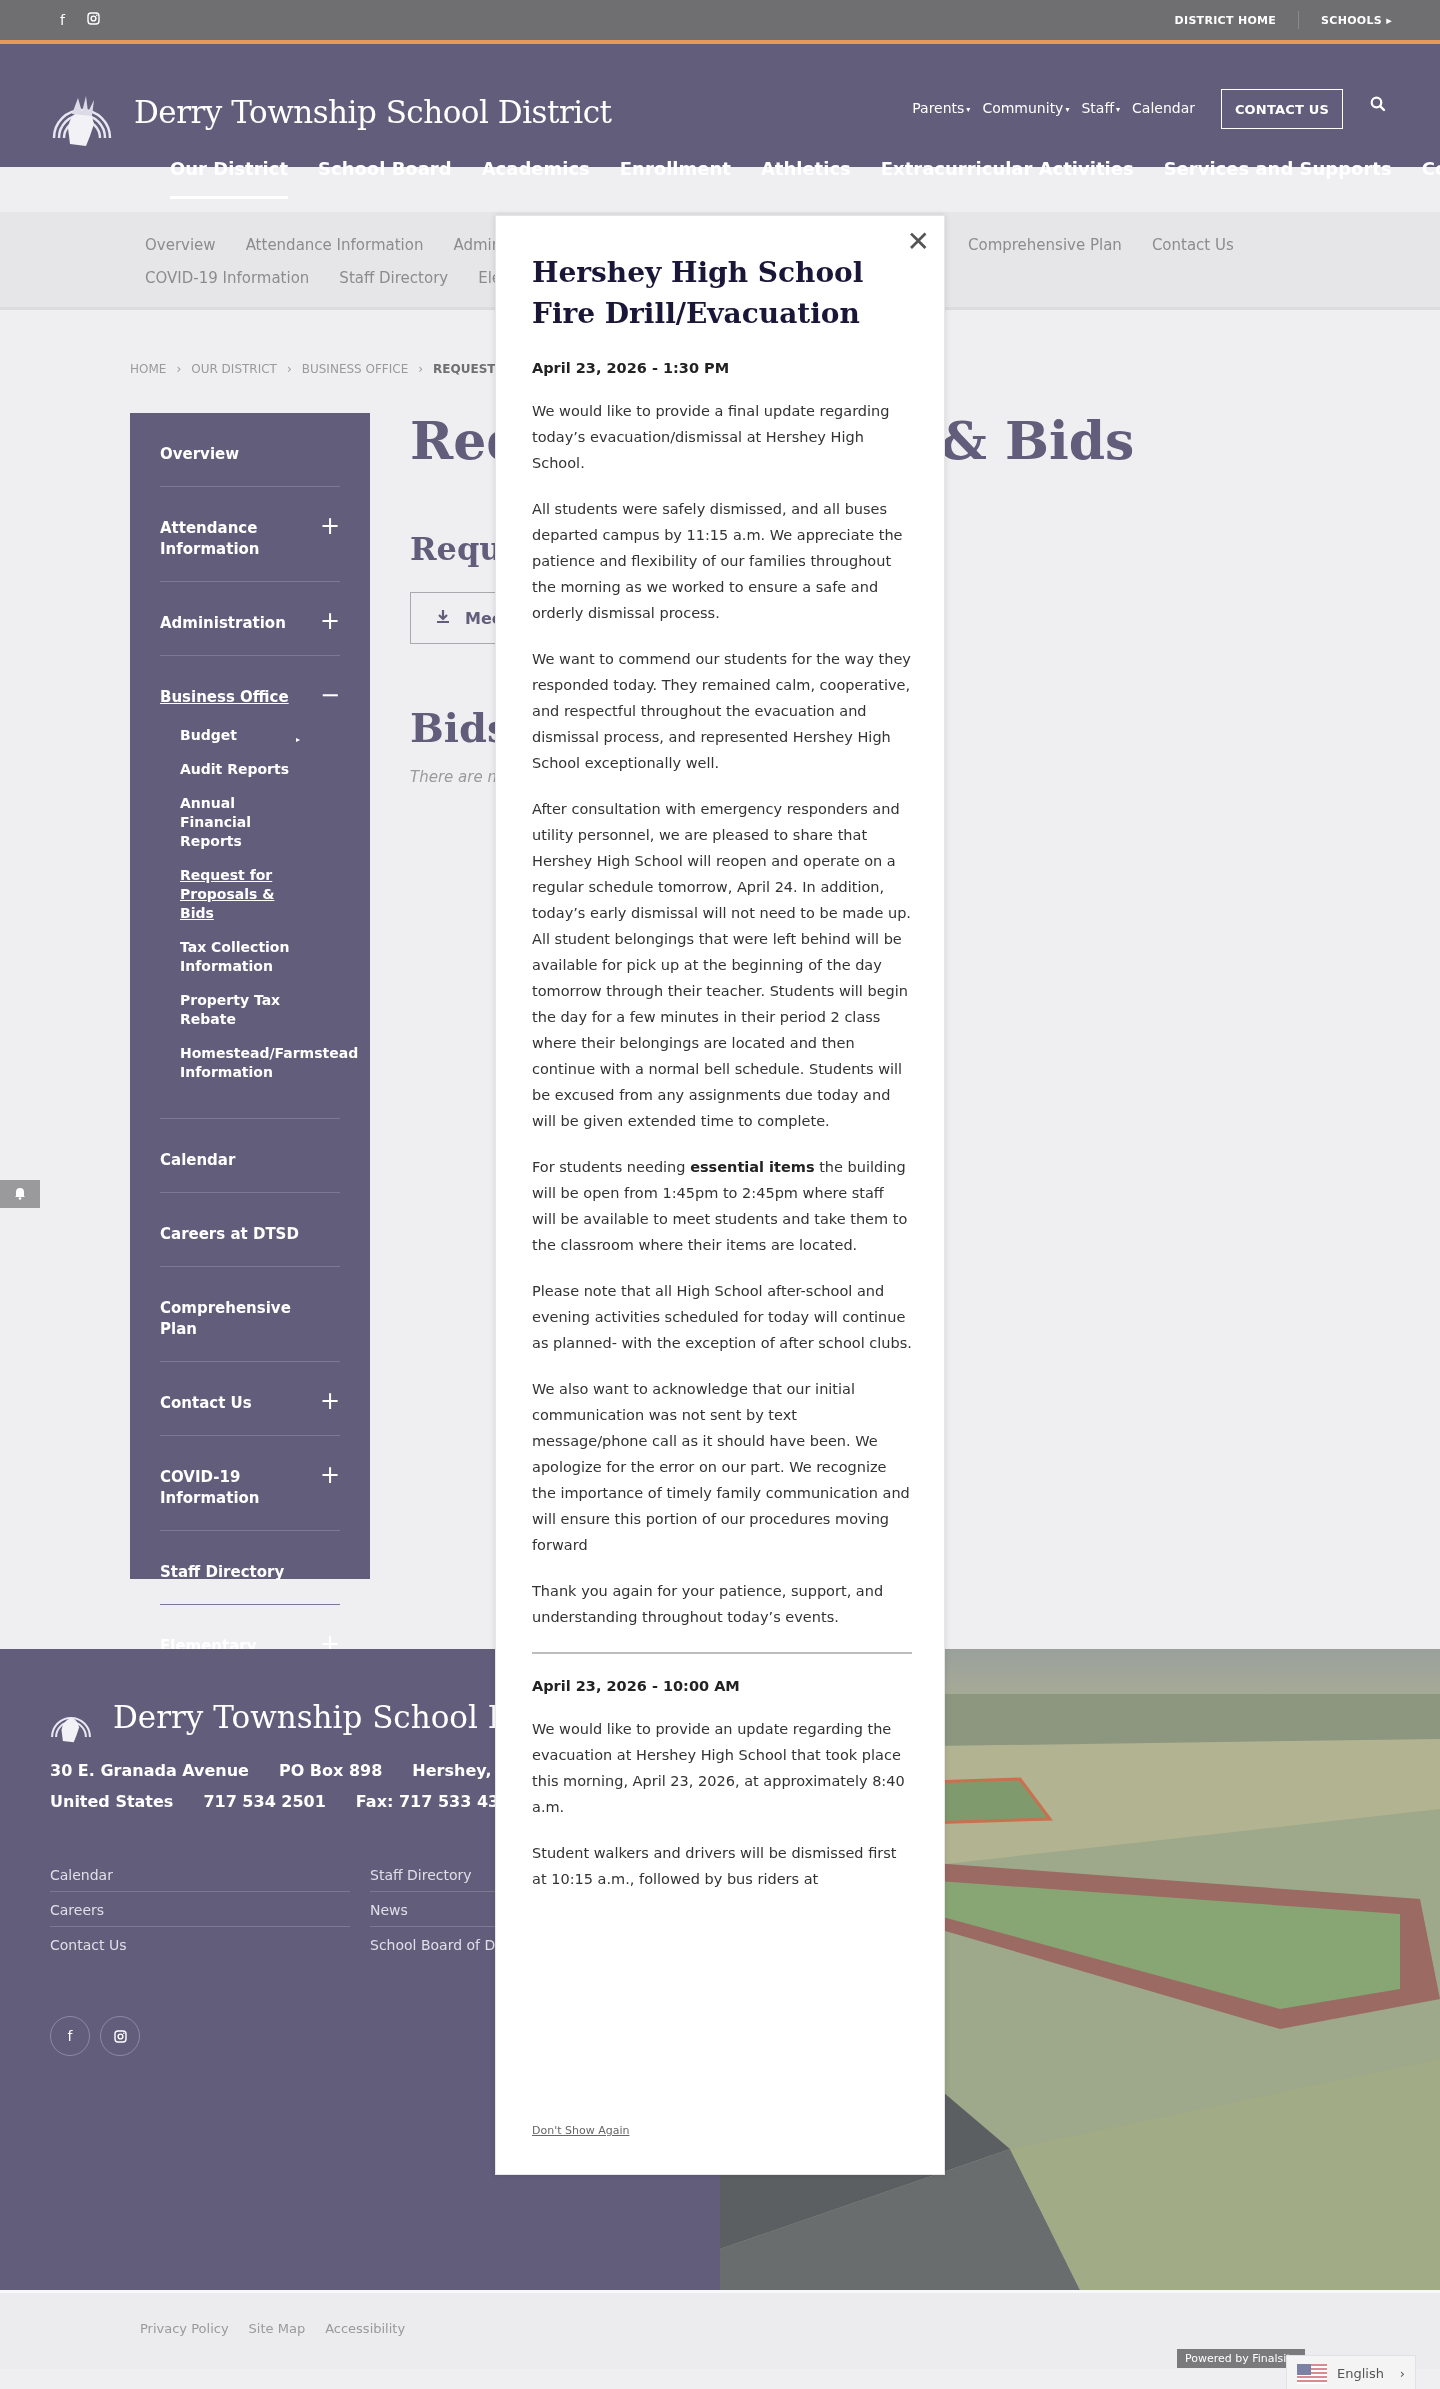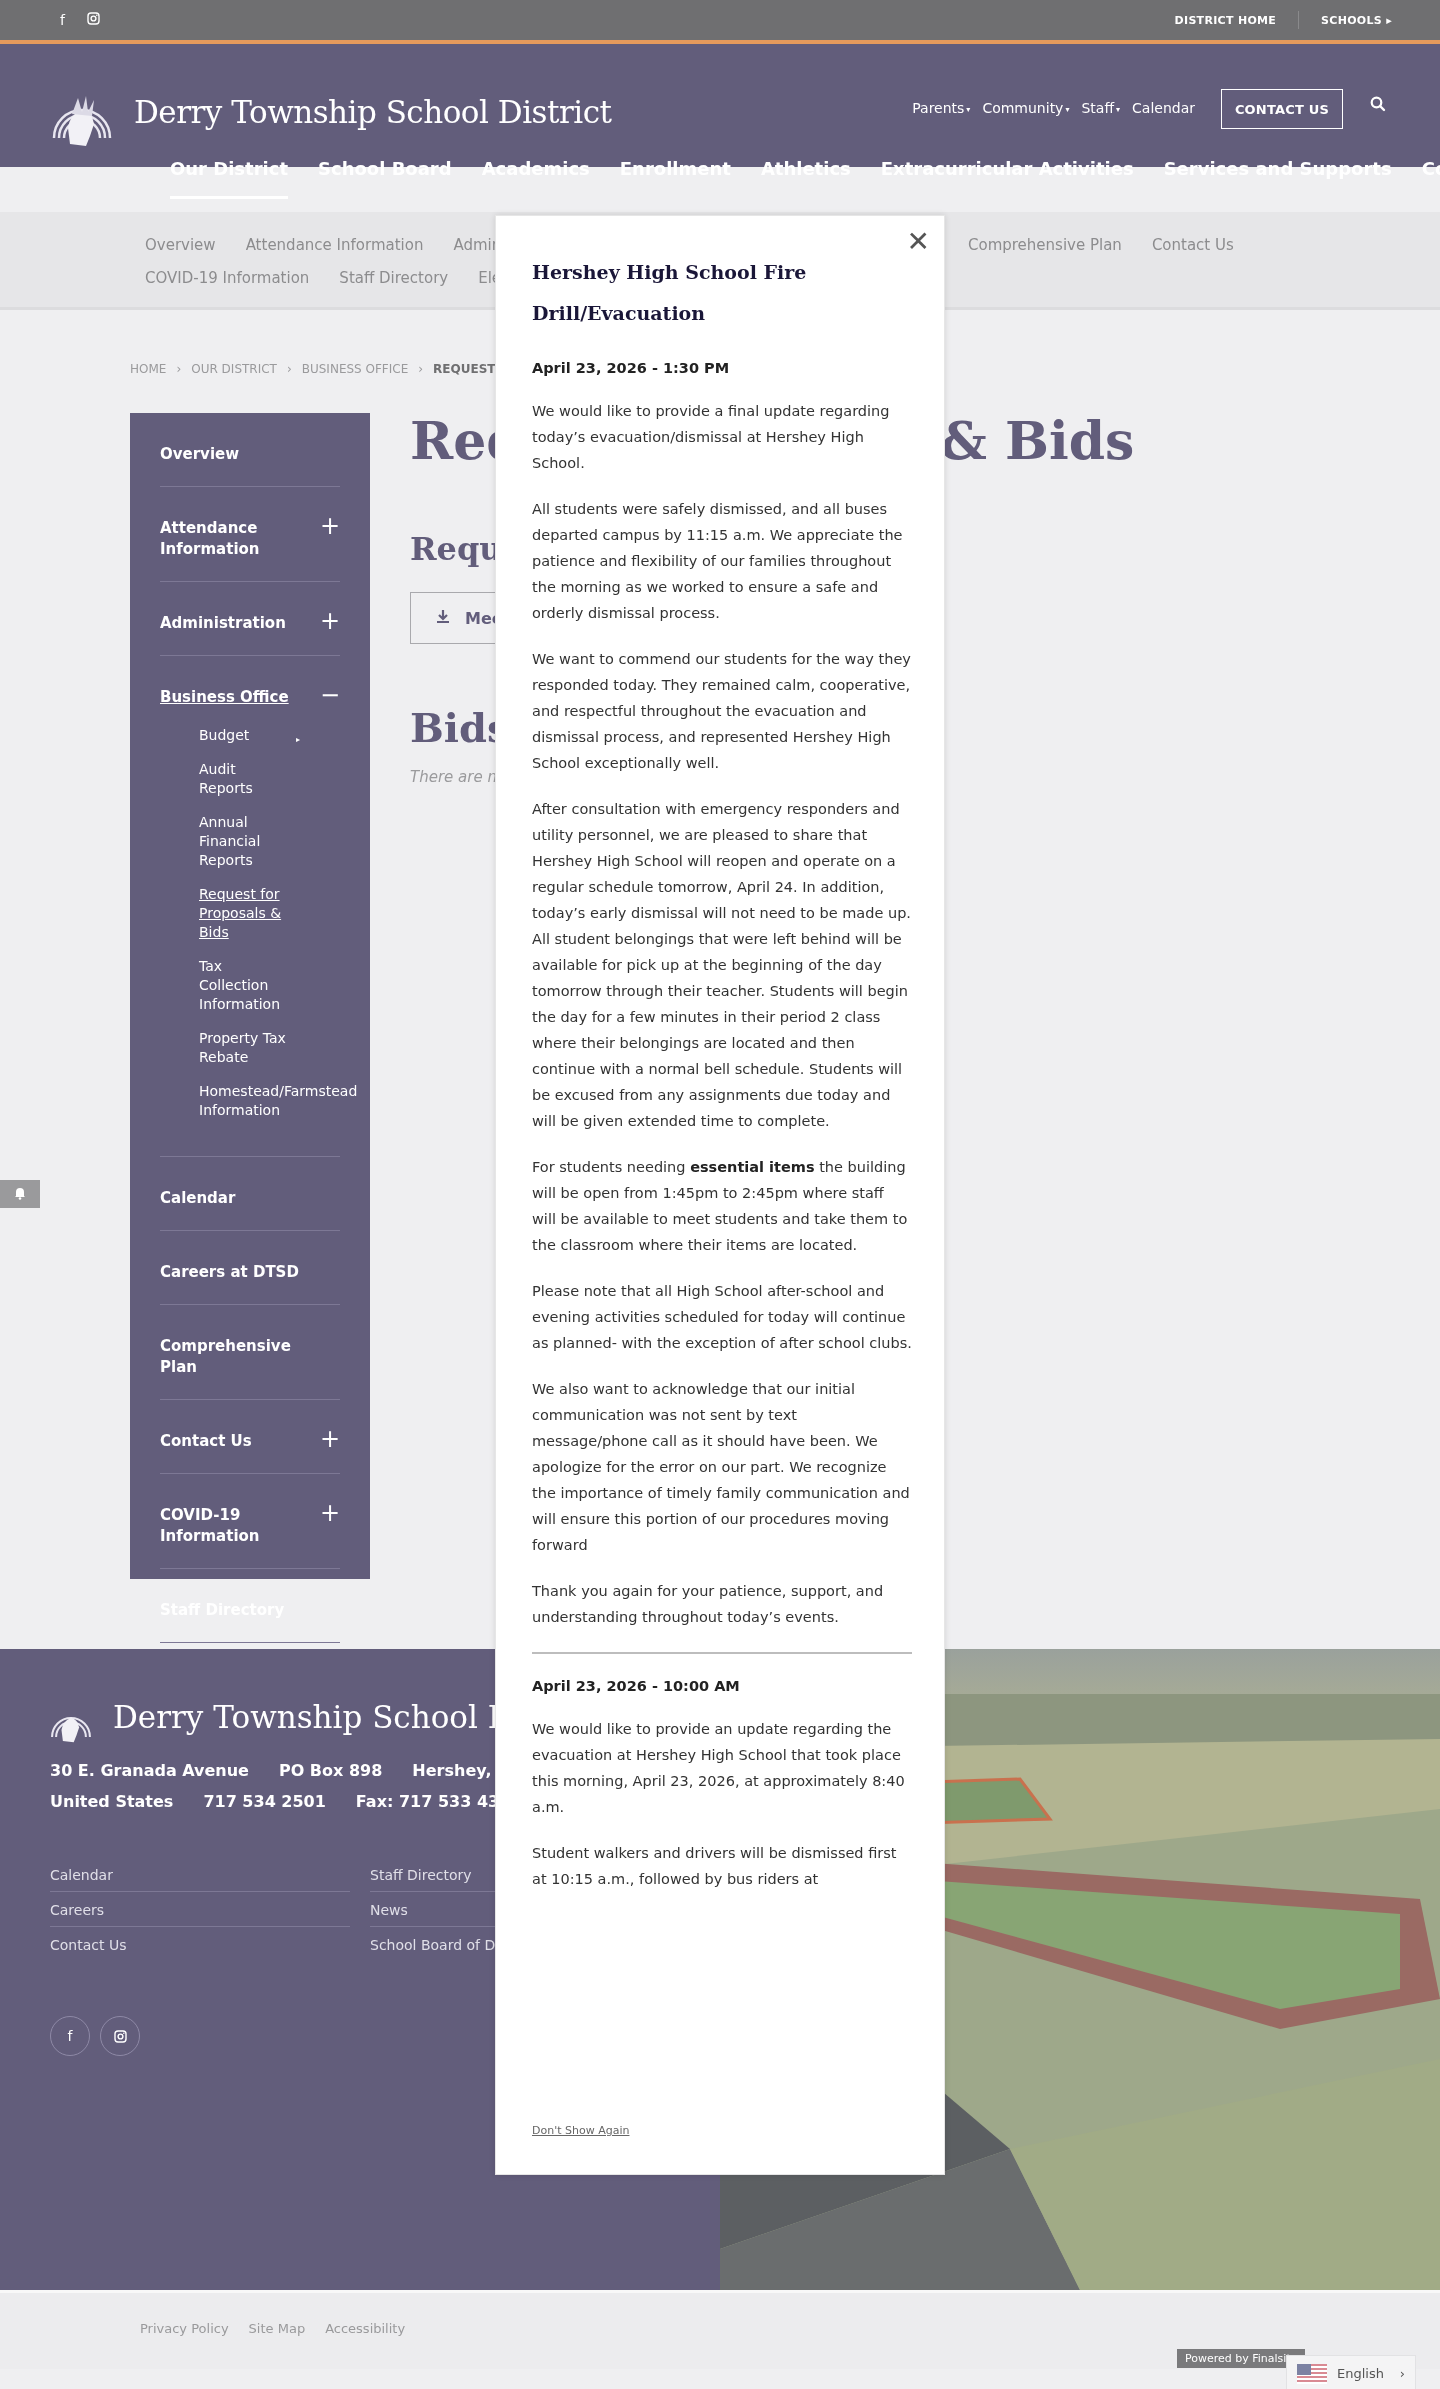--- a/index.html
+++ b/index.html
@@ -44,21 +44,21 @@
   .breadcrumb .current { color: #6f6f71; font-weight: bold; }
 
   
   .sidebar { position: absolute; top: 413px; left: 130px; width: 240px; height: 1166px; background: #625d7b; }
   .side-list { position: absolute; left: 30px; top: 0; width: 180px; }
   .side-item { position: relative; border-bottom: 1px solid #7d7895; padding: 31px 40px 21px 0; color: #fff; font-size: 15px; font-weight: bold; line-height: 21px; }
   .side-item:last-child { border-bottom: none; }
   .side-item .toggle { position: absolute; right: 0; top: 27px; font-size: 24px; font-weight: normal; line-height: 24px; }
   .side-item.active > .label { text-decoration: underline; }
   .sub-list { margin-top: 18px; padding-left: 20px; }
-  .sub-item { color: #fff; font-size: 14px; font-weight: normal; line-height: 19px; margin-bottom: 15px; position: relative; padding-right: 10px; margin-left: 19px; }
+  .sub-item { color: #fff; font-size: 14px; font-weight: bold; line-height: 19px; margin-bottom: 15px; position: relative; padding-right: 10px; }
   .sub-item.current { text-decoration: underline; }
   .sub-item .arrow { position: absolute; right: 0; top: 4px; font-size: 8px; }
 
   
   .page-title { position: absolute; left: 410px; top: 410px; font-size: 52px; color: #625d7b; font-weight: bold; font-family: "DejaVu Serif", "Liberation Serif", serif; white-space: nowrap; }
   .page-title .right-part { position: absolute; left: 530px; }
   .sec-title { position: absolute; left: 410px; top: 530px; font-size: 32px; color: #625d7b; font-weight: bold; font-family: "DejaVu Serif", "Liberation Serif", serif; }
   .doc-btn { position: absolute; left: 410px; top: 592px; width: 300px; height: 52px; border: 1px solid #a9a9ad; display: flex; align-items: center; padding-left: 24px; gap: 14px; color: #625d7b; font-weight: bold; font-size: 16px; }
   .bids-title { position: absolute; left: 410px; top: 704px; font-size: 40px; color: #625d7b; font-weight: bold; font-family: "DejaVu Serif", "Liberation Serif", serif; }
   .bids-empty { position: absolute; left: 410px; top: 768px; font-size: 15px; color: #9a9a9c; font-style: italic; }
@@ -85,21 +85,21 @@
   .powered { position: absolute; left: 1177px; top: 24px; background: #7a7a7c; color: #fff; font-size: 11px; padding: 3px 8px; margin-top: 32px; }
   .lang { position: absolute; left: 1286px; top: 62px; width: 130px; height: 37px; background: #f4f4f5; border: 1px solid #e2e2e4; display: flex; align-items: center; padding: 0 10px; gap: 10px; font-size: 13px; color: #555; }
   .flag { width: 30px; height: 20px; background: repeating-linear-gradient(#d98a93 0 2px, #fff 2px 4px); position: relative; }
   .flag::before { content: ""; position: absolute; left: 0; top: 0; width: 14px; height: 11px; background: #7c82a3; }
 
   
   .overlay { position: absolute; left: 0; top: 0; width: 1440px; height: 2389px; background: rgba(255,255,255,0.0); }
   .modal { position: absolute; left: 495px; top: 215px; width: 450px; height: 1960px; background: #fff; box-shadow: 0 0 6px rgba(0,0,0,0.12); border: 1px solid #e6e6e6; }
   .modal-close { position: absolute; right: 14px; top: 12px; font-size: 28px; color: #555; line-height: 28px; }
   .modal-inner { position: absolute; left: 36px; top: 36px; width: 380px; }
-  .modal-title { font-family: "DejaVu Serif", "Liberation Serif", serif; font-size: 19px; font-weight: bold; color: #1a1638; line-height: 41px; margin-bottom: 26px; }
+  .modal-title { font-family: "DejaVu Serif", "Liberation Serif", serif; font-size: 28px; font-weight: bold; color: #1a1638; line-height: 41px; margin-bottom: 26px; }
   .m-date { font-weight: bold; font-size: 14.5px; color: #222; margin-bottom: 22px; }
   .m-p { font-size: 14.5px; line-height: 26px; color: #333; margin-bottom: 20px; }
   .m-p b { color: #222; }
   .m-bold { font-weight: bold; color: #222; }
   .m-rule { height: 2px; background: #bdbdbd; margin: 22px 0 24px; }
   .dont-show { position: absolute; left: 36px; top: 1908px; font-size: 11px; color: #666; text-decoration: underline; }
 </style>
 </head>
 <body>
 

